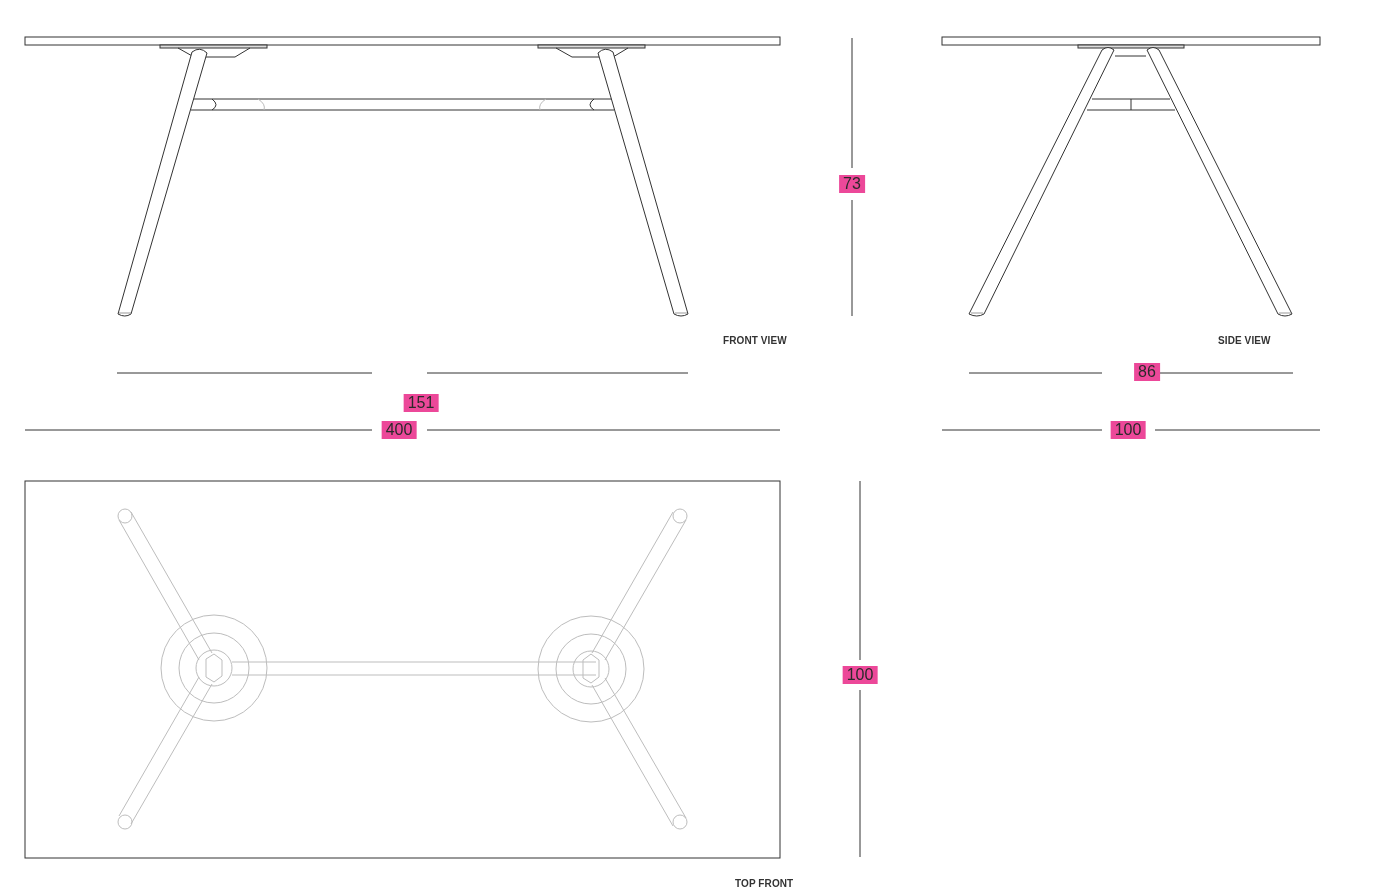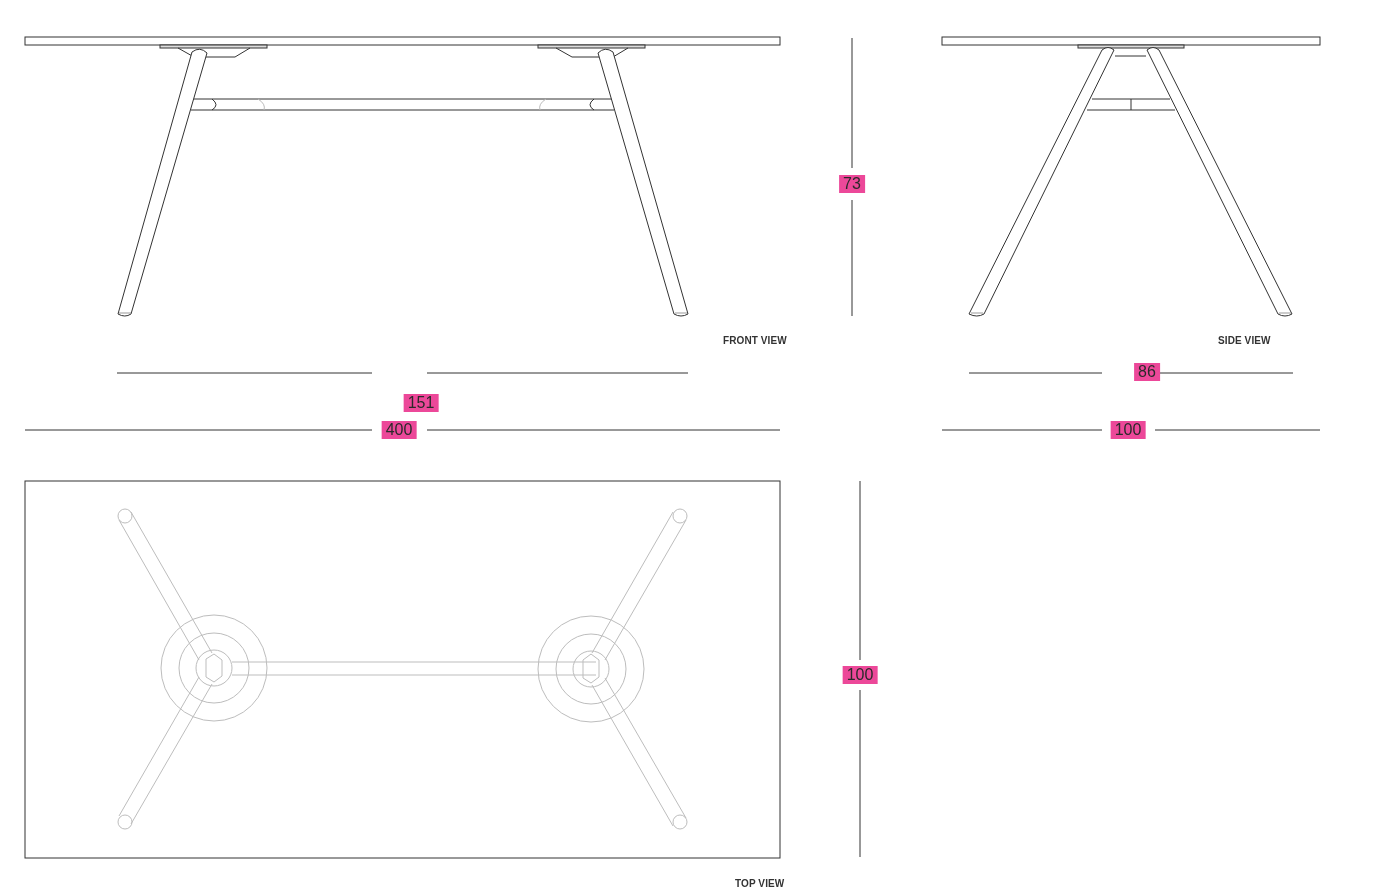--- a/index.html
+++ b/index.html
@@ -115,13 +115,13 @@
 
 <div class="dim-label" style="left:852px; top:184px;">73</div>
 <div class="dim-label" style="left:421px; top:372px;margin-top:31px;">151</div>
 <div class="dim-label" style="left:399px; top:430px;">400</div>
 <div class="dim-label" style="left:1128px; top:372px;margin-left:19px;">86</div>
 <div class="dim-label" style="left:1128px; top:430px;">100</div>
 <div class="dim-label" style="left:860px; top:675px;">100</div>
 
 <div class="view-label" style="left:723px; top:335px;">FRONT VIEW</div>
 <div class="view-label" style="left:1218px; top:335px;">SIDE VIEW</div>
-<div class="view-label" style="left:735px; top:878px;">TOP VIEW</div>
+<div class="view-label" style="left:735px; top:878px;">TOP FRONT</div>
 
 </body></html>

